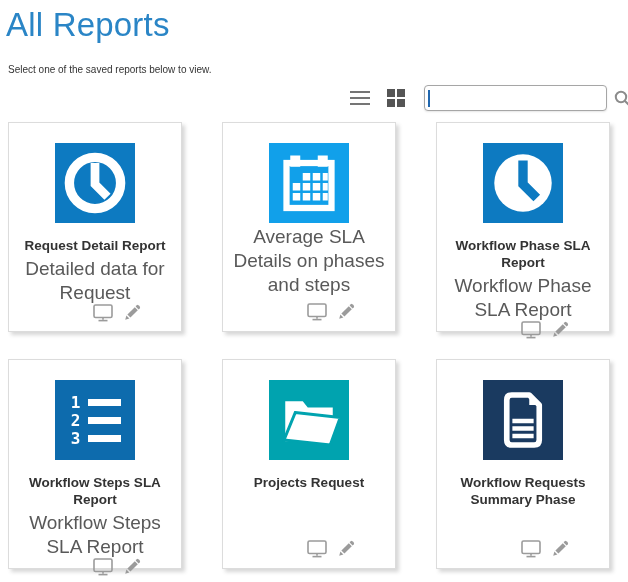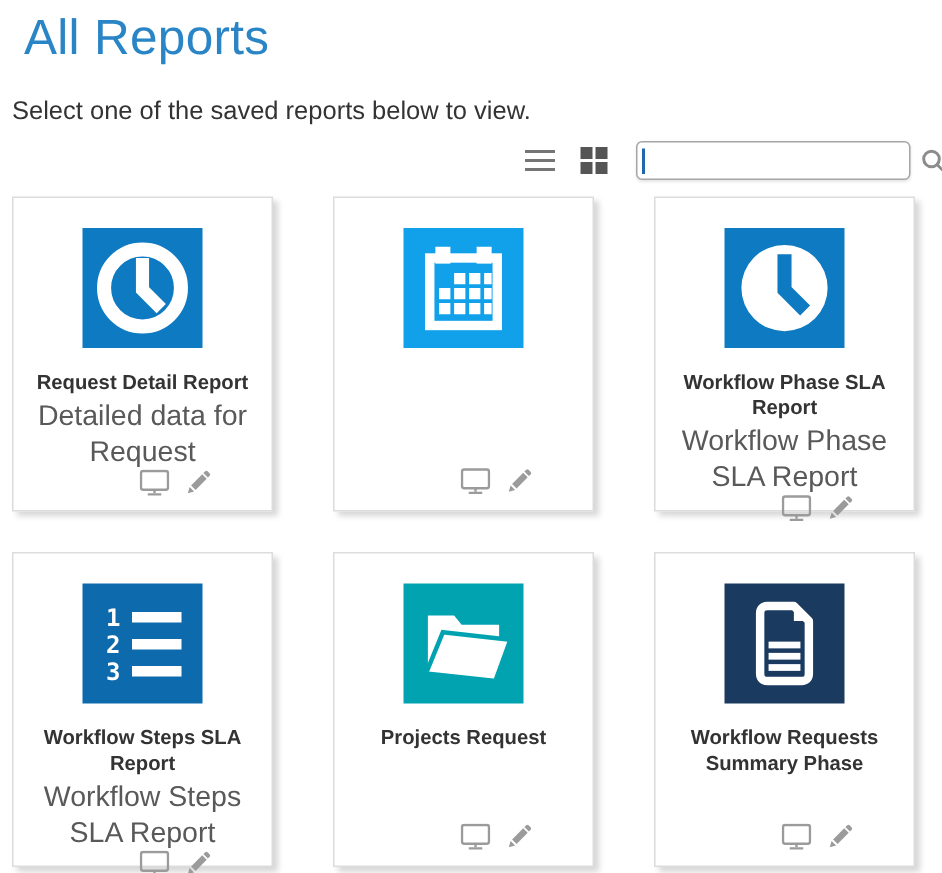--- a/index.html
+++ b/index.html
@@ -1,26 +1,26 @@
 <!DOCTYPE html>
 <html><head>
 <meta charset="utf-8">
 <style>
   * { box-sizing: border-box; margin: 0; padding: 0; }
   html,body { width: 628px; height: 582px; overflow: hidden; background:#fff;
     font-family: "Liberation Sans", sans-serif; }
   .page { width: 628px; height: 582px; position: relative; }
 
   .page-title {
-    margin: 6px 0 0 16px;
+    margin: 6px 0 0 6px;
     font-size: 33px; font-weight: 300; color: #2a85c6; letter-spacing: .2px;
   }
   .page-subtitle {
     margin: 20px 0 0 8px;
-    font-size: 17px; color: #333;
+    font-size: 10px; color: #333;
   }
 
   .toolbar {
     margin-top: 9px; padding-right: 21px;
     display: flex; justify-content: flex-end; align-items: center; gap: 13px;
     height: 28px;
   }
   .view-toggle { display:flex; align-items:center; gap:13px; }
   .icon-list { display:flex; flex-direction:column; gap:3.5px; cursor:pointer; padding:2px; }
   .icon-list span { display:block; width:20px; height:2.6px; background:#757575; }
@@ -155,20 +155,21 @@
               <rect x="27" y="32" width="6" height="6"></rect>
               <rect x="35" y="32" width="6" height="6"></rect>
               <rect x="43" y="32" width="4" height="6"></rect>
             <rect x="19" y="40" width="6" height="6"></rect>
               <rect x="27" y="40" width="6" height="6"></rect>
               <rect x="35" y="40" width="6" height="6"></rect>
               <rect x="43" y="40" width="4" height="6"></rect>
           </g>
         </svg>
       </div>
+      <div class="card-desc">Average SLA Details on phases and steps</div>
       <div class="card-actions">
         <span class="act">
           <svg width="20" height="18" viewBox="0 0 20 18">
             <rect x="1" y="1" width="18" height="12.5" rx="1.5" fill="none" stroke="#9b9b9b" stroke-width="1.6"></rect>
             <line x1="10" y1="13.5" x2="10" y2="15.8" stroke="#9b9b9b" stroke-width="1.6"></line>
             <line x1="5.5" y1="16.6" x2="14.5" y2="16.6" stroke="#9b9b9b" stroke-width="1.6"></line>
           </svg>
         </span>
         <span class="act">
           <svg width="18" height="18" viewBox="0 0 18 18">

